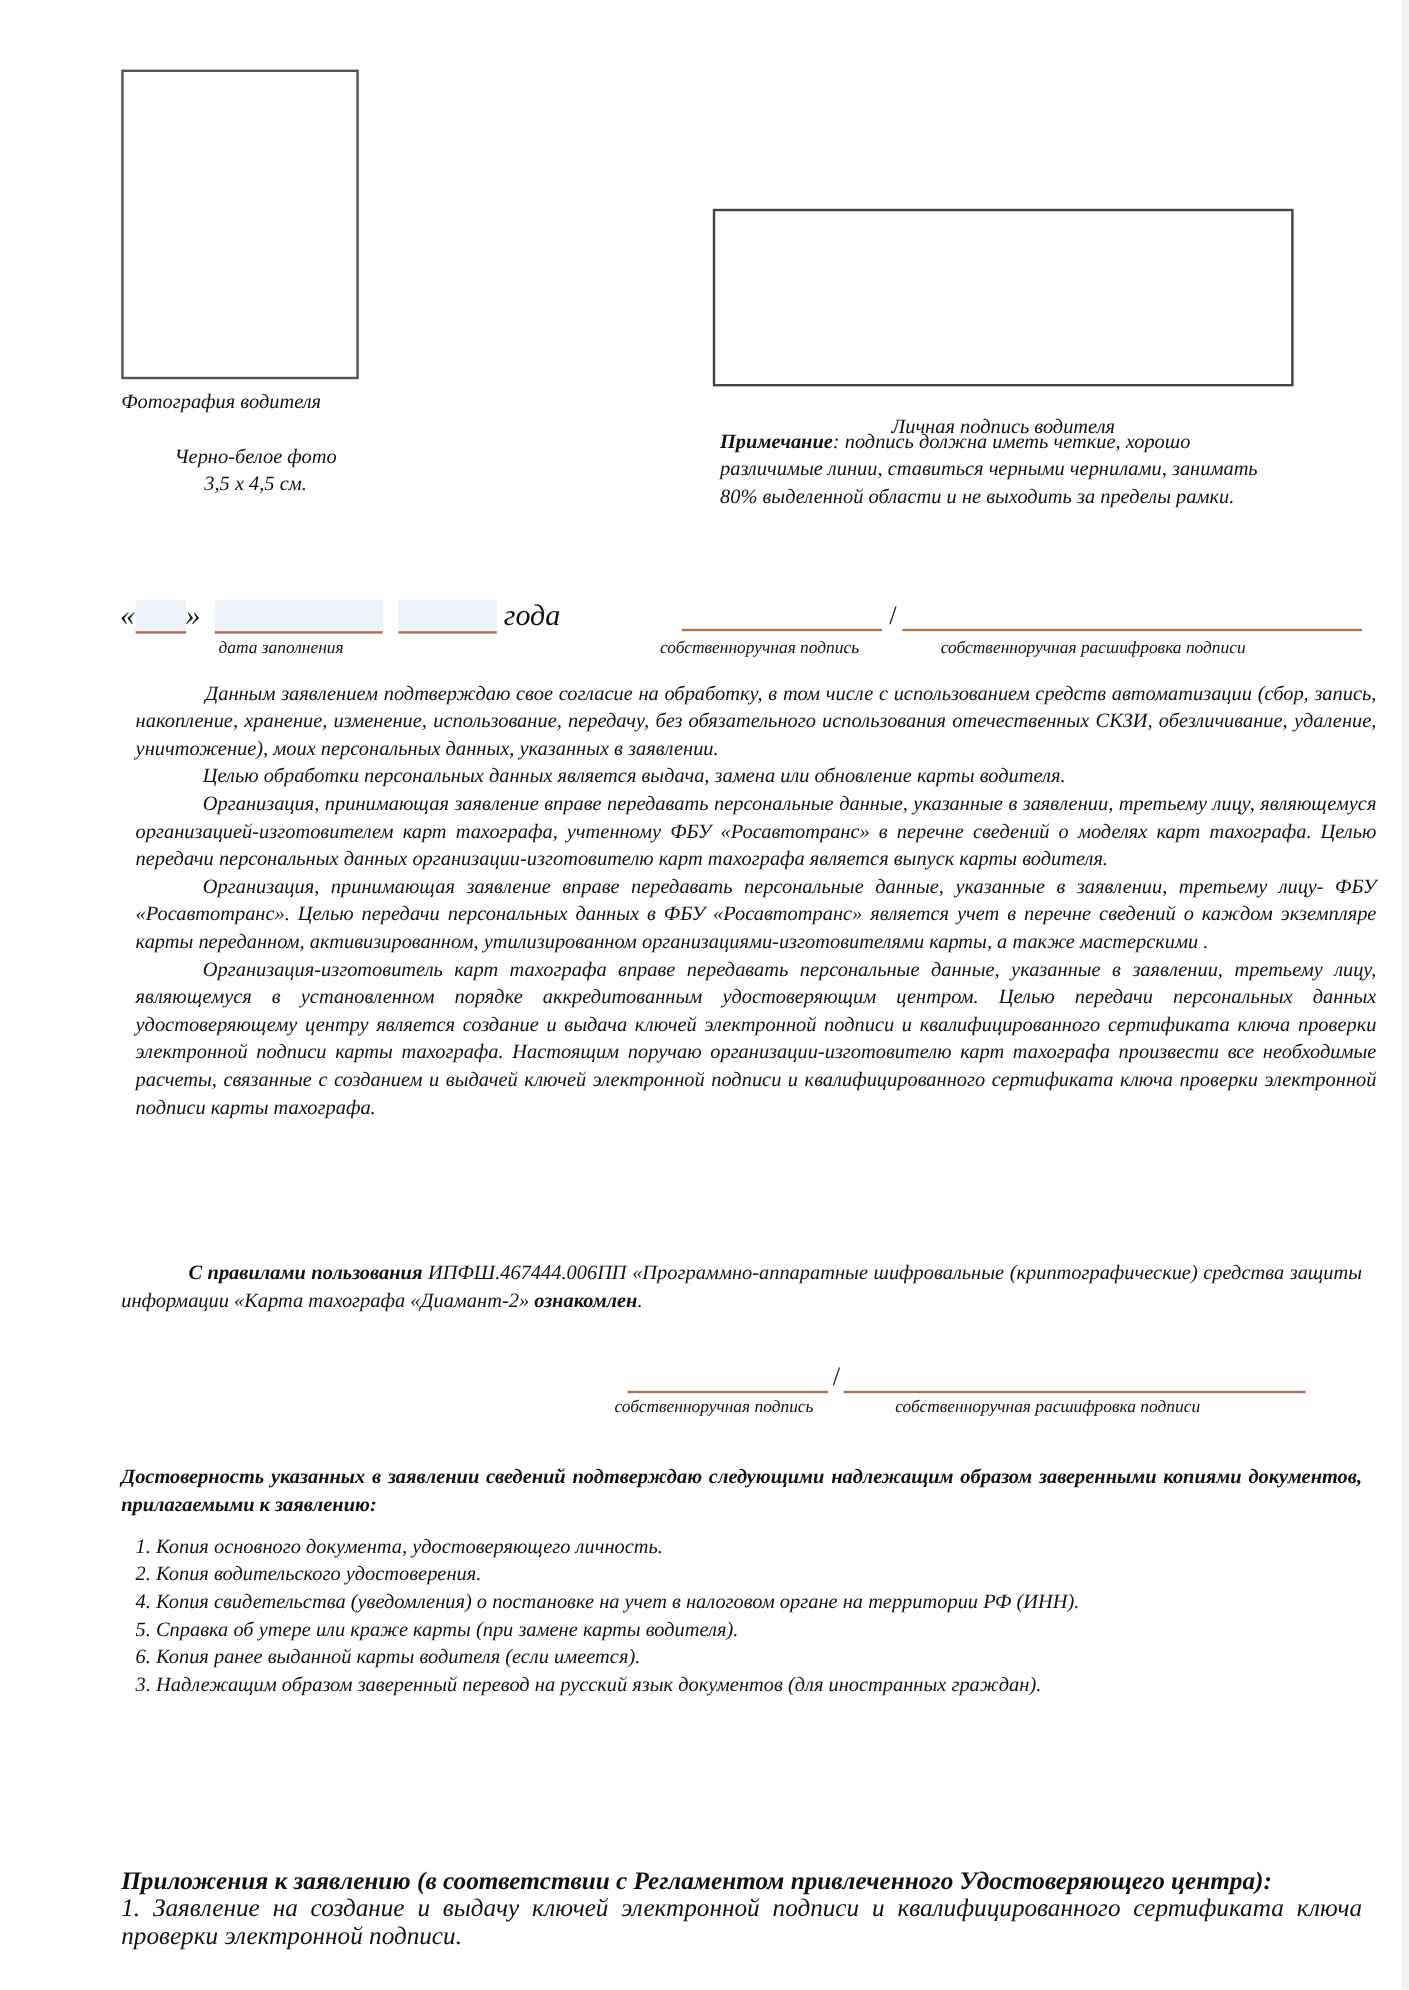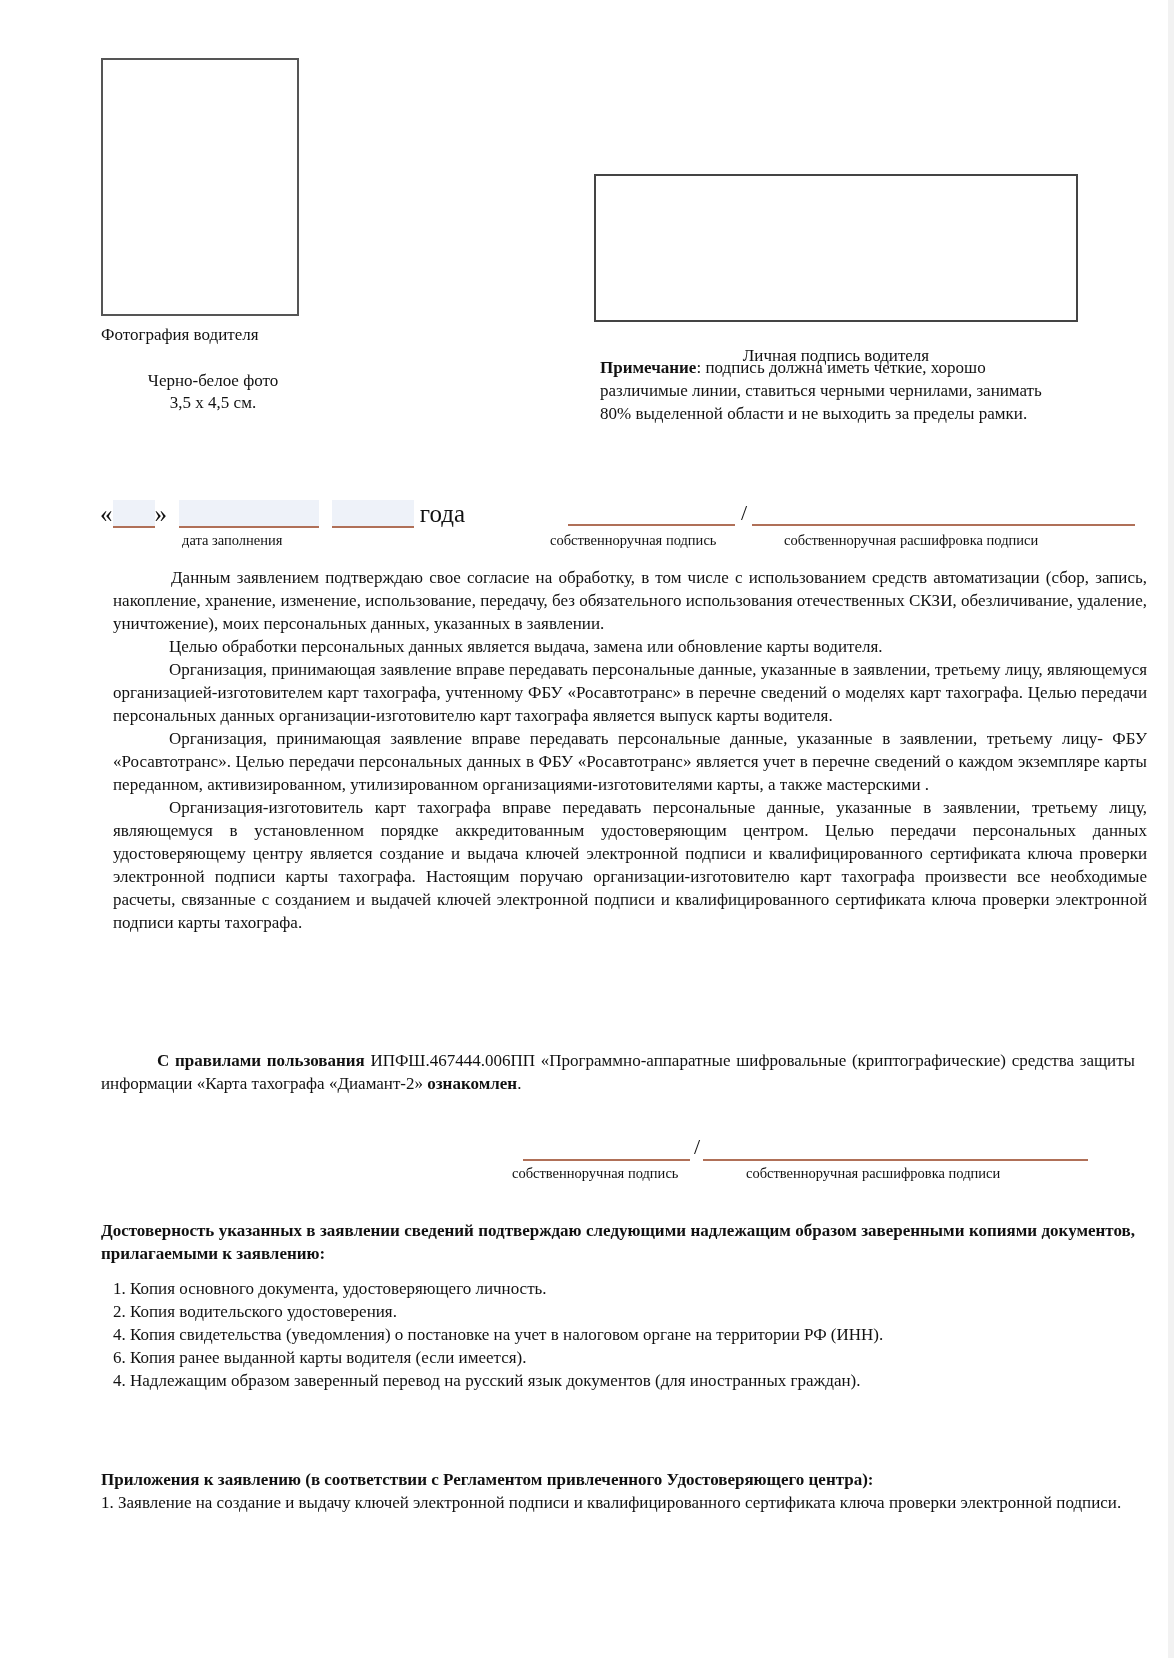--- a/index.html
+++ b/index.html
@@ -1,21 +1,21 @@
 <!DOCTYPE html>
 <html><head>
 <meta charset="utf-8">
 <style>
   html, body { margin: 0; padding: 0; }
   body {
     width: 1174px; height: 1658px; background: #ffffff; position: relative; overflow: hidden;
     font-family: "Liberation Serif", "DejaVu Serif", serif; color: #111;
   }
   .right-strip { position: absolute; top: 0; right: 0; width: 6px; height: 1658px; background: #f2f2f2; }
-  .abs { position: absolute; }
+  .abs { position: absolute; font-style: italic; }
   .photo-box { left: 101px; top: 58px; width: 198px; height: 258px; border: 2px solid #555; box-sizing: border-box; }
   .sign-box { left: 594px; top: 174px; width: 484px; height: 148px; border: 2px solid #444; box-sizing: border-box; }
   .cap { font-size: 17px; }
   .photo-cap { left: 101px; top: 325px; }
   .photo-note { left: 113px; top: 370px; width: 200px; text-align: center; line-height: 22px; font-size: 17px; }
   .sign-cap { left: 594px; top: 325px; width: 484px; text-align: center; margin-top: 21px; }
   .remark { left: 600px; top: 356px; width: 470px; text-align: left; font-size: 17px; line-height: 23px; }
   .remark b { font-weight: bold; }
 
   .date-line { left: 100px; top: 500px; font-size: 25px; white-space: nowrap; height: 34px; }
@@ -44,21 +44,21 @@
   .sig2-slash { left: 694px; top: 1134px; }
   .sig2-l2 { left: 703px; top: 1159px; width: 385px; }
   .sig2-s1 { left: 512px; top: 1165px; }
   .sig2-s2 { left: 746px; top: 1165px; }
 
   .docs { left: 101px; top: 1219px; width: 1034px; font-size: 17px; line-height: 23px; }
   .docs .head { font-weight: bold; text-align: justify; }
   .docs ol { list-style: none; margin: 12px; padding: 0; }
   .docs li { text-align: justify; }
 
-  .apps { left: 101px; top: 1468px; width: 1034px; font-size: 17px; line-height: 23px; }
+  .apps { left: 101px; top: 1556px; width: 1034px; font-size: 21px; line-height: 23px; }
   .apps .head { font-weight: bold; }
   .apps li { text-align: justify; }
   .apps ol { list-style: none; margin: 0; padding: 0; }
 </style>
 </head>
 <body>
 
 <div class="right-strip"></div>
 
 <div class="abs photo-box"></div>
@@ -101,22 +101,23 @@
 <div class="line sig2-l2"></div>
 <div class="abs small sig2-s1">собственноручная подпись</div>
 <div class="abs small sig2-s2">собственноручная расшифровка подписи</div>
 
 <div class="abs docs">
   <div class="head">Достоверность указанных в заявлении сведений подтверждаю следующими надлежащим образом заверенными копиями документов, прилагаемыми к заявлению:</div>
   <ol>
     <li>1. Копия основного документа, удостоверяющего личность.</li>
     <li>2. Копия водительского удостоверения.</li>
     <li>4. Копия свидетельства (уведомления) о постановке на учет в налоговом органе на территории РФ (ИНН).</li>
+    <li>5. Справка об утере или краже карты (при замене карты водителя).</li>
     <li>6. Копия ранее выданной карты водителя (если имеется).</li>
-    <li>4. Надлежащим образом заверенный перевод на русский язык документов (для иностранных граждан).</li>
+    <li>3. Надлежащим образом заверенный перевод на русский язык документов (для иностранных граждан).</li>
   </ol>
 </div>
 
 <div class="abs apps">
   <div class="head">Приложения к заявлению (в соответствии с Регламентом привлеченного Удостоверяющего центра):</div>
   <ol>
     <li>1. Заявление на создание и выдачу ключей электронной подписи и квалифицированного сертификата ключа проверки электронной подписи.</li>
   </ol>
 </div>
 

